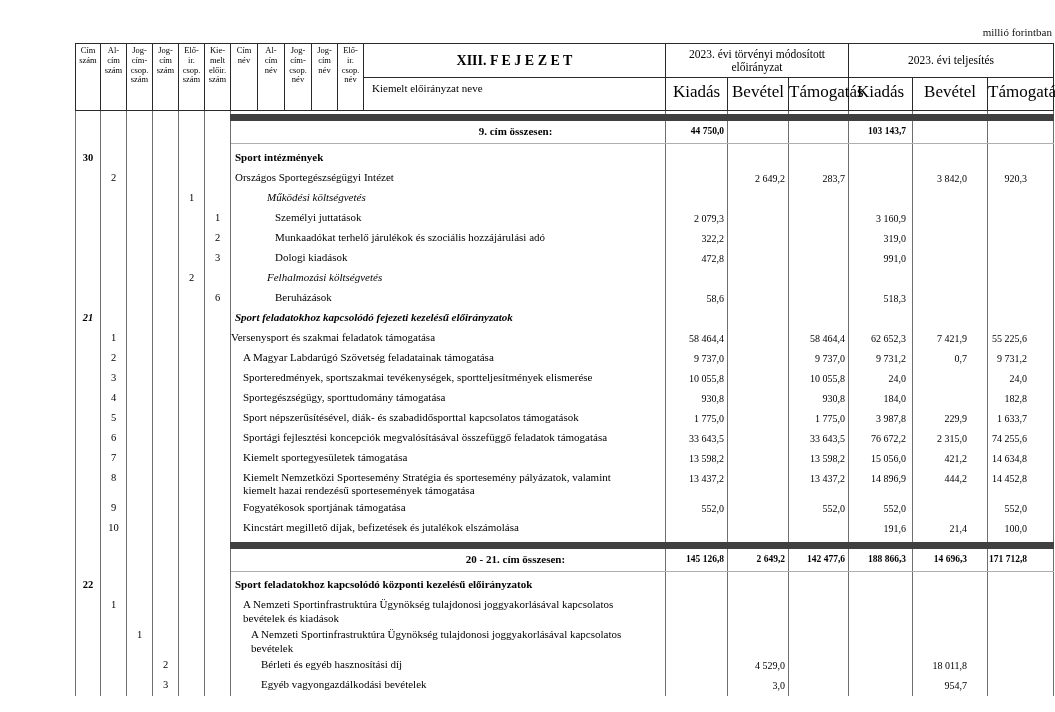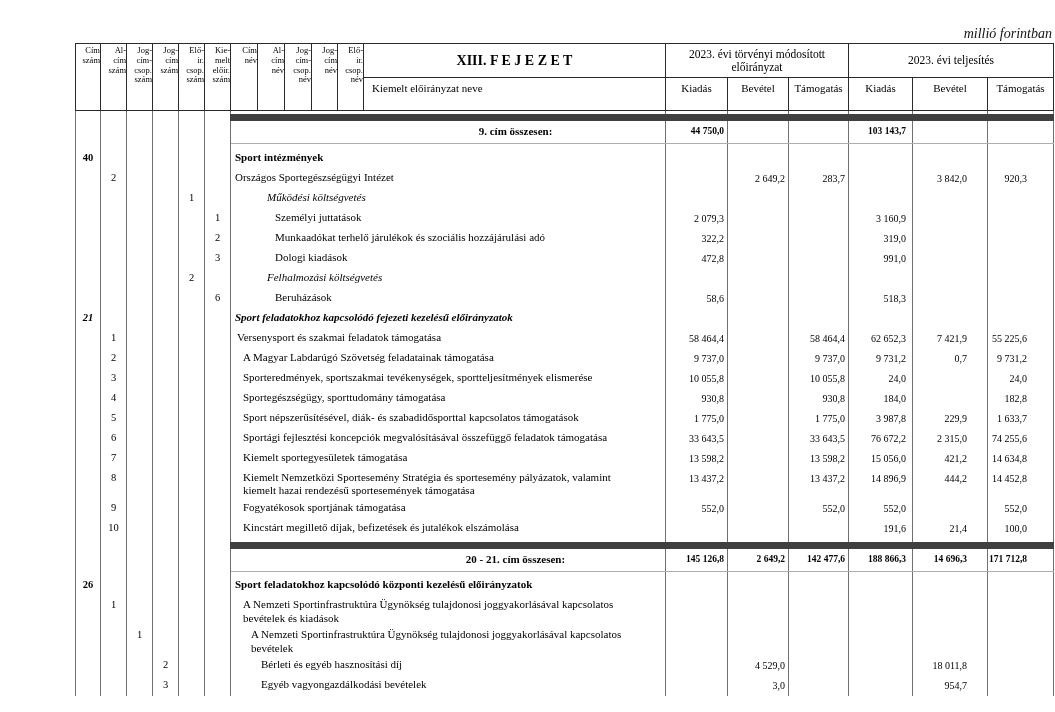--- a/index.html
+++ b/index.html
@@ -2,46 +2,46 @@
 <html><head>
 <meta charset="utf-8">
 <style>
   html,body { margin:0; padding:0; background:#fff; }
   .page {
     position:relative; width:1055px; height:712px; background:#ffffff;
     font-family:"Liberation Serif", serif; color:#000; overflow:hidden;
   }
   .unit-note {
     position:absolute; top:26px; right:3px;
-    font-style:italic; font-size:14px; color:#111;
+    font-size:11px; color:#111;
   }
   table.budget {
     position:absolute; left:75px; top:43px; width:978px;
     border-collapse:collapse; table-layout:fixed;
   }
   
   thead th {
     border:1px solid #2a2a2a; font-weight:normal; padding:0;
     vertical-align:top; background:#fff;
   }
   th.numcol {
-    font-size:8.5px; line-height:9.8px; text-align:right;
+    font-size:8.5px; line-height:9.8px; text-align:center;
     white-space:pre-line; padding-top:2px;
   }
   th.chapter {
     font-size:14px; font-weight:bold; text-align:center; vertical-align:middle;
   }
   th.rowname {
     font-size:11px; text-align:left; vertical-align:top; padding:4px 0 0 8px;
   }
   th.group {
     font-size:11.5px; text-align:center; vertical-align:middle; white-space:pre-line;
     line-height:13px;
   }
-  th.sub { font-size:11px; vertical-align:top; padding-top:4px; }
+  th.sub { font-size:17px; vertical-align:top; padding-top:4px; }
   
   tbody td {
     border-left:1px solid #6f6f6f; border-right:1px solid #6f6f6f;
     padding:0; vertical-align:top; font-size:11px; line-height:13.5px;
   }
   td.snum { text-align:center; font-size:10.5px; padding-top:2px; }
   td.name { text-align:left; white-space:pre-line; padding-top:2px; padding-left:4px; }
   td.val  { text-align:right; font-size:10px; padding-top:3px; }
   td.v0,td.v1,td.v2 { padding-right:3px; }
   td.v3 { padding-right:6px; }
@@ -180,21 +180,21 @@
           <td class="snum"></td>
           <td class="name" colspan="6"></td>
           <td class="val"></td>
           <td class="val"></td>
           <td class="val"></td>
           <td class="val"></td>
           <td class="val"></td>
           <td class="val"></td>
         </tr>
         <tr class="section" style="height: 20px;">
-          <td class="snum">40</td>
+          <td class="snum">30</td>
           <td class="snum"></td>
           <td class="snum"></td>
           <td class="snum"></td>
           <td class="snum"></td>
           <td class="snum"></td>
           <td class="name" colspan="6" style="padding-left: 4px;">Sport intézmények</td>
           <td class="val v0"></td>
           <td class="val v1"></td>
           <td class="val v2"></td>
           <td class="val v3"></td>
@@ -321,21 +321,21 @@
           <td class="val v4"></td>
           <td class="val v5"></td>
         </tr>
         <tr class="" style="height: 20px;">
           <td class="snum"></td>
           <td class="snum">1</td>
           <td class="snum"></td>
           <td class="snum"></td>
           <td class="snum"></td>
           <td class="snum"></td>
-          <td class="name" colspan="6" style="padding-left: 6px;">Versenysport és szakmai feladatok támogatása</td>
+          <td class="name" colspan="6" style="padding-left: 0;">Versenysport és szakmai feladatok támogatása</td>
           <td class="val v0">58 464,4</td>
           <td class="val v1"></td>
           <td class="val v2">58 464,4</td>
           <td class="val v3">62 652,3</td>
           <td class="val v4">7 421,9</td>
           <td class="val v5">55 225,6</td>
         </tr>
         <tr class="" style="height: 20px;">
           <td class="snum"></td>
           <td class="snum">2</td>
@@ -511,21 +511,21 @@
           <td class="snum"></td>
           <td class="name" colspan="6"></td>
           <td class="val"></td>
           <td class="val"></td>
           <td class="val"></td>
           <td class="val"></td>
           <td class="val"></td>
           <td class="val"></td>
         </tr>
         <tr class="section" style="height: 20px;">
-          <td class="snum">26</td>
+          <td class="snum">22</td>
           <td class="snum"></td>
           <td class="snum"></td>
           <td class="snum"></td>
           <td class="snum"></td>
           <td class="snum"></td>
           <td class="name" colspan="6" style="padding-left: 4px;">Sport feladatokhoz kapcsolódó központi kezelésű előirányzatok</td>
           <td class="val v0"></td>
           <td class="val v1"></td>
           <td class="val v2"></td>
           <td class="val v3"></td>

